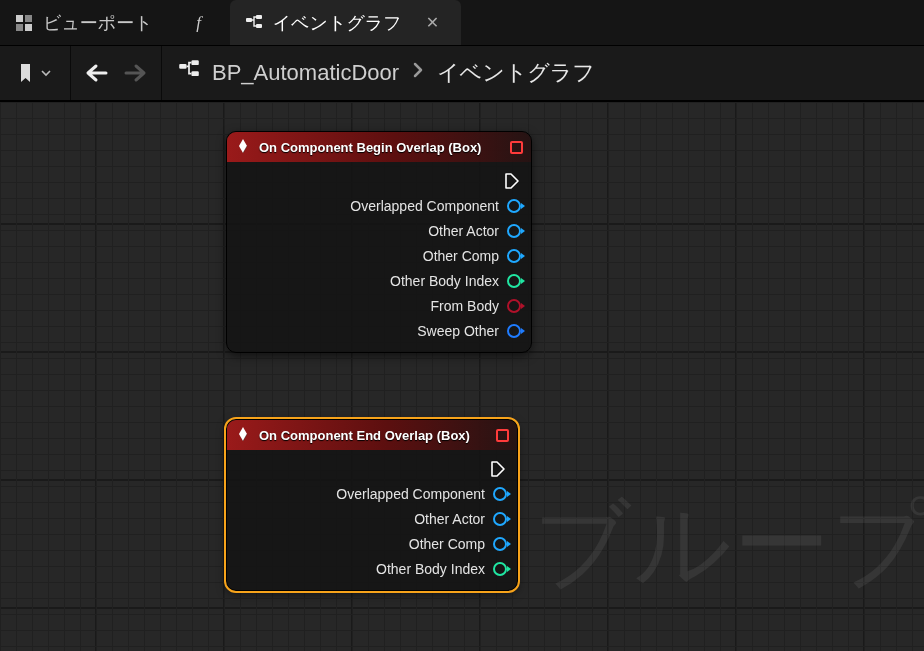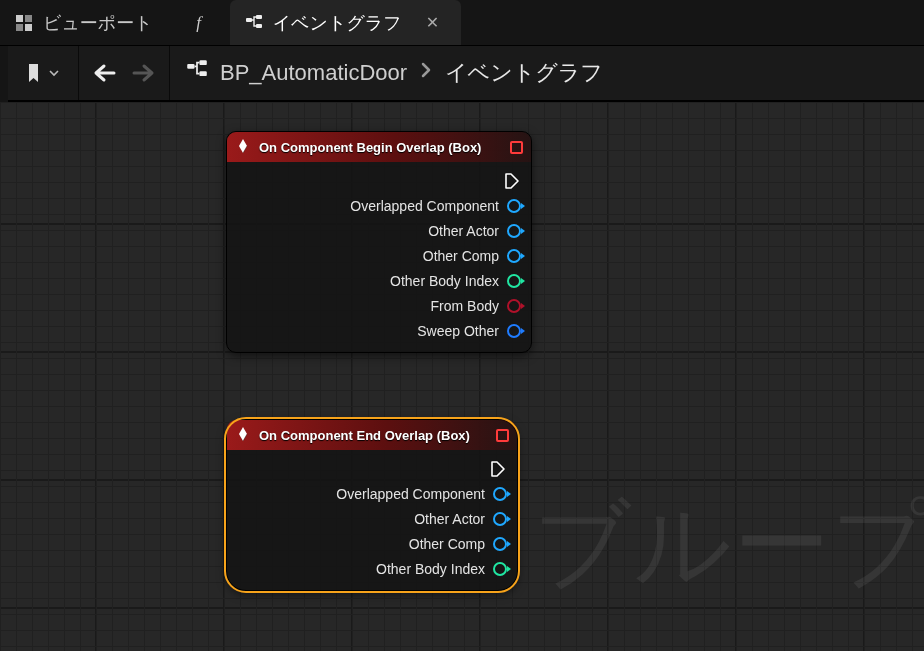--- a/index.html
+++ b/index.html
@@ -6,21 +6,21 @@
   html,body { width: 924px; height: 651px; background:#151515; overflow:hidden; color:#eee; }
 
   
   .tabbar { height:46px; display:flex; align-items:stretch; background:#151515; border-bottom:1px solid #000; }
   .tab { display:flex; align-items:center; gap:10px; padding:0 22px 0 15px; font-size:18px; color:#c8c8c8; cursor:pointer; position:relative; }
   .tab.active { background:#242424; color:#fff; border-radius:6px 6px 0 0; }
   .tab .icon-box { width:18px; height:18px; display:inline-flex; align-items:center; justify-content:center; }
   .tab .close { margin-left:14px; color:#aaa; font-size:16px; }
 
   
-  .toolbar { height:56px; display:flex; align-items:center; background:#1a1a1a; border-bottom:2px solid #000;margin-left:8px; }
+  .toolbar { height:56px; display:flex; align-items:center; background:#1a1a1a; border-bottom:2px solid #000; }
   .tool-group { height:100%; display:flex; align-items:center; padding:0 10px; gap:6px; }
   .divider { width:1px; height:100%; background:#0a0a0a; }
   .tool-btn { width:32px; height:32px; display:flex; align-items:center; justify-content:center; cursor:pointer; color:#ddd; border-radius:3px; }
   .tool-btn.disabled { color:#555; cursor:default; }
   .bookmark-btn { display:flex; align-items:center; gap:4px; cursor:pointer; padding:0 8px; }
 
   .crumb { display:flex; align-items:center; gap:12px; font-size:22px; padding-left:6px; }
   .crumb-bp { color:#cfcfcf; cursor:pointer; }
   .crumb-sep { color:#888; }
   .crumb-leaf { color:#e8e8e8; font-size:22px; }
@@ -44,21 +44,21 @@
     white-space:nowrap; pointer-events:none; letter-spacing:2px;
   }
 
   
   .node {
     position:absolute; width:306px;
     background:rgba(20,20,20,0.86);
     border:1px solid #000; border-radius:10px;
     box-shadow:0 3px 10px rgba(0,0,0,0.55);
   }
-  .node.selected { outline:2px solid #f7a31a; outline-offset:0; border-radius:20px; }
+  .node.selected { outline:2px solid #f7a31a; outline-offset:0; border-radius:10px; }
   .node-header {
     height:30px; display:flex; align-items:center; gap:8px;
     padding:8px 8px;
     background:linear-gradient(90deg,#9a1a1a 0%, #5c0f0f 55%, rgba(60,15,15,0.4) 100%);
     border-radius:9px 9px 0 0;
     font-size:13px; font-weight:600; color:#fff;
     text-shadow:0 1px 1px #000;
   }
   .node-header .spacer { flex:1; }
   .delegate-pin {

